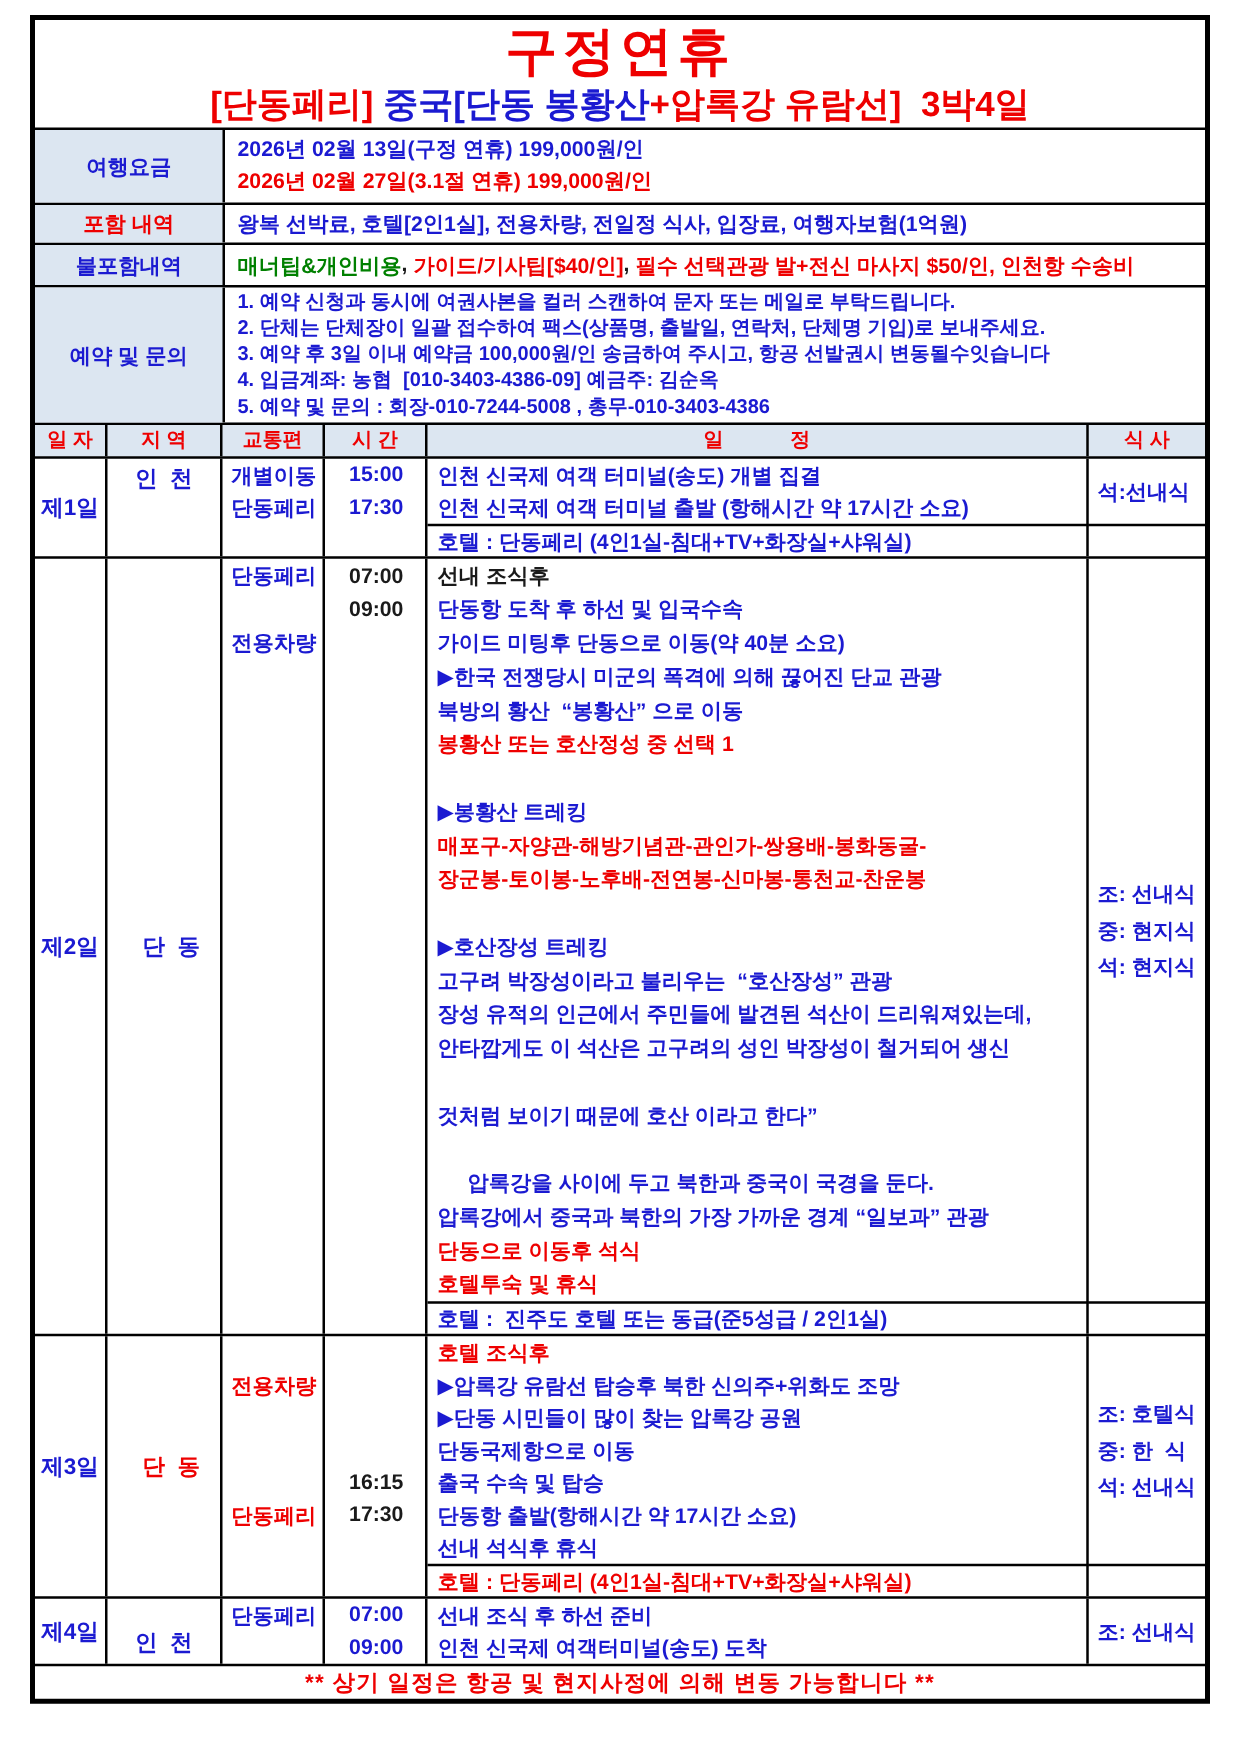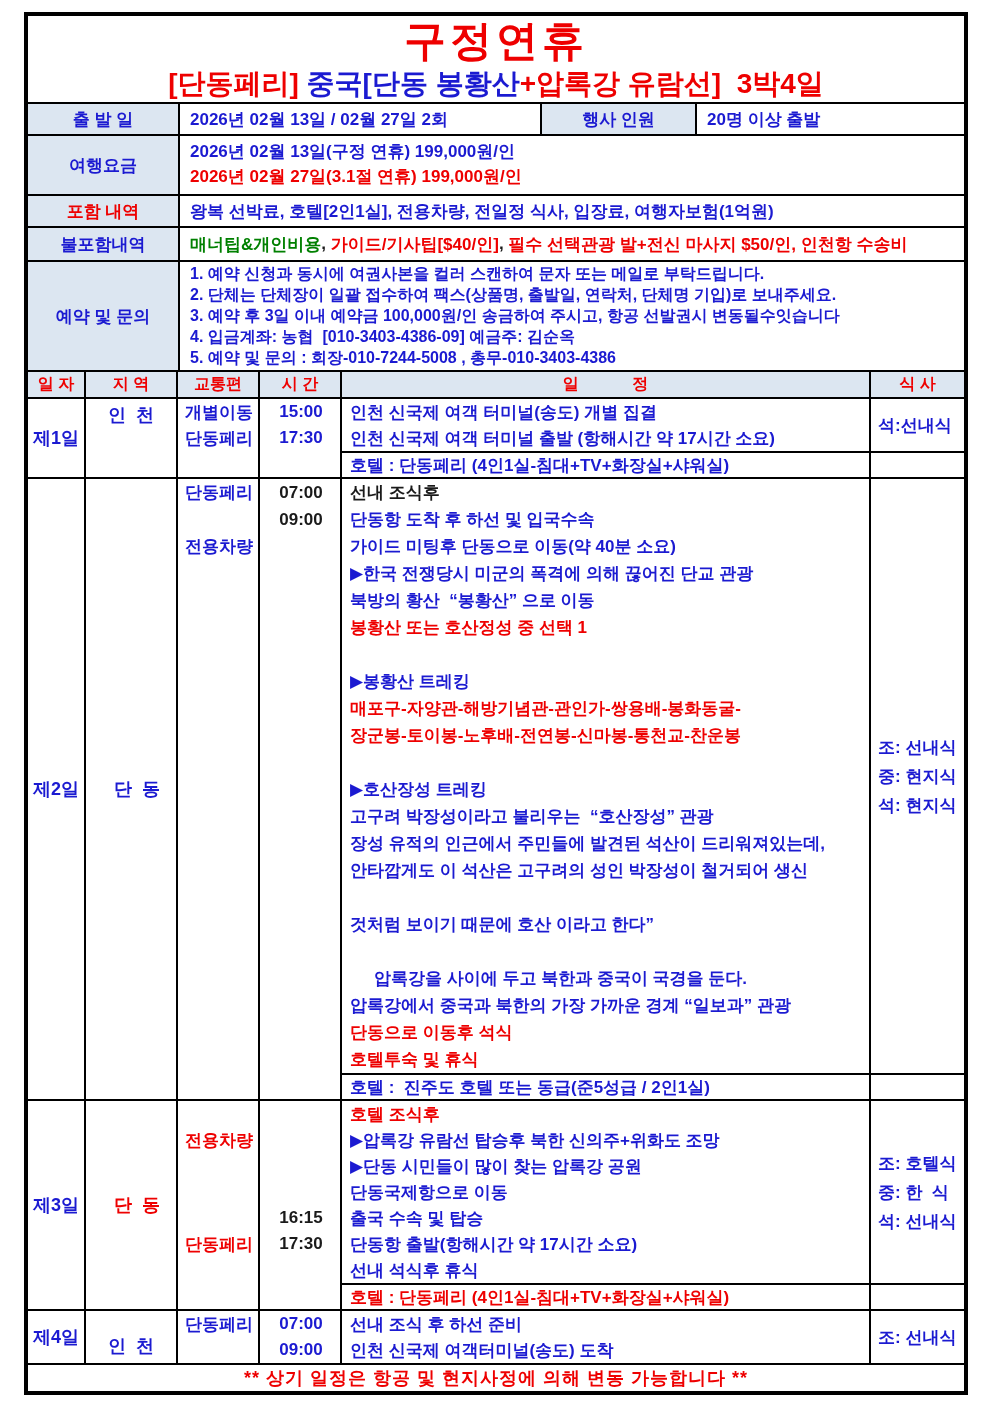--- a/index.html
+++ b/index.html
@@ -45,26 +45,20 @@
 </style>
 </head>
 <body>
 
 <div class="doc">
 
   <div class="doc-title c-red">구정연휴</div>
   <div class="subtitle"><span class="c-red">[단동페리] </span><span class="c-blue">중국[단동 봉황산</span><span class="c-red">+압록강 유람선]  3박4일</span></div>
 
   <div>
-    <div class="irow h30">
-      <div class="ilabel w150 c-blue">출 발 일</div>
-      <div class="ival w350 c-blue">2026년 02월 13일 / 02월 27일 2회</div>
-      <div class="ilabel w153 c-blue bl">행사 인원</div>
-      <div class="ival grow c-blue">20명 이상 출발</div>
-    </div>
     <div class="irow h58">
       <div class="ilabel w150 c-blue">여행요금</div>
       <div class="ival grow vcol">
         <div class="c-blue">2026년 02월 13일(구정 연휴) 199,000원/인</div>
         <div class="c-red">2026년 02월 27일(3.1절 연휴) 199,000원/인</div>
       </div>
     </div>
     <div class="irow h30">
       <div class="ilabel w150 c-red">포함 내역</div>
       <div class="ival grow c-blue">왕복 선박료, 호텔[2인1실], 전용차량, 전일정 식사, 입장료, 여행자보험(1억원)</div>

